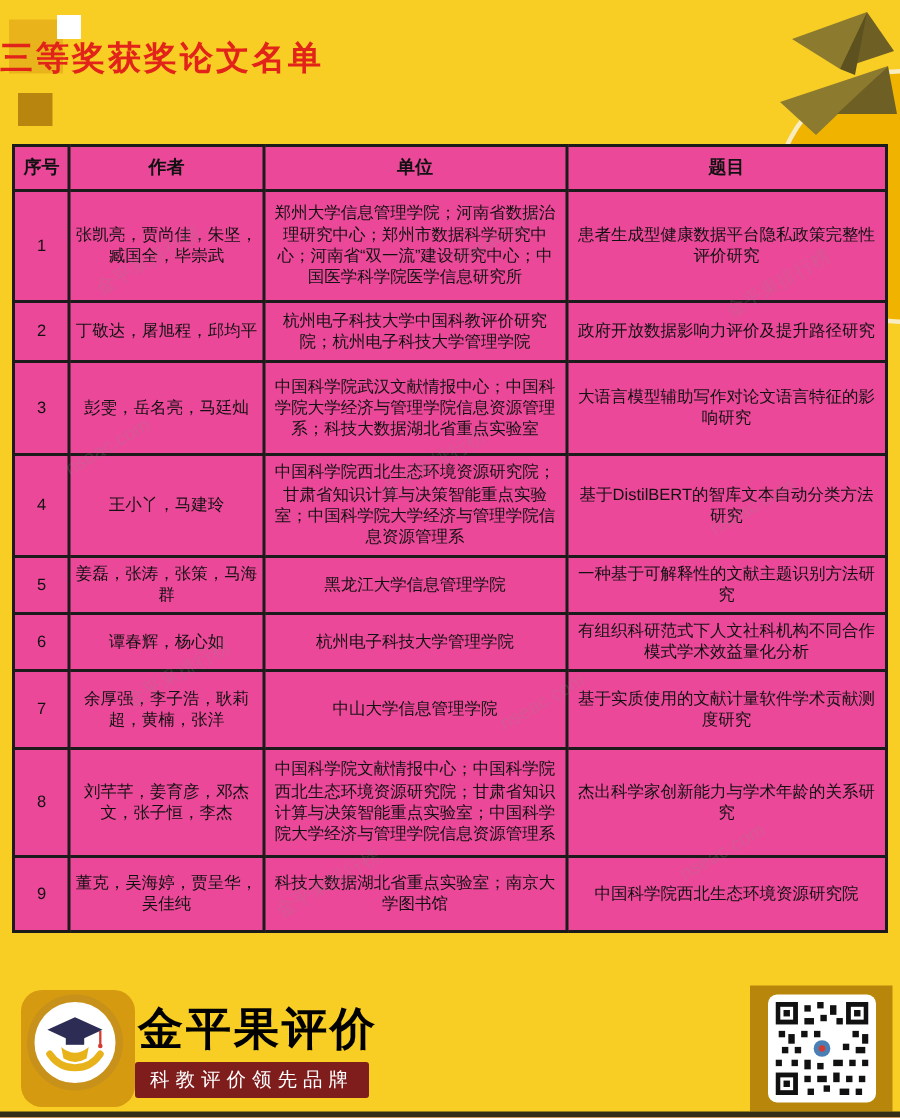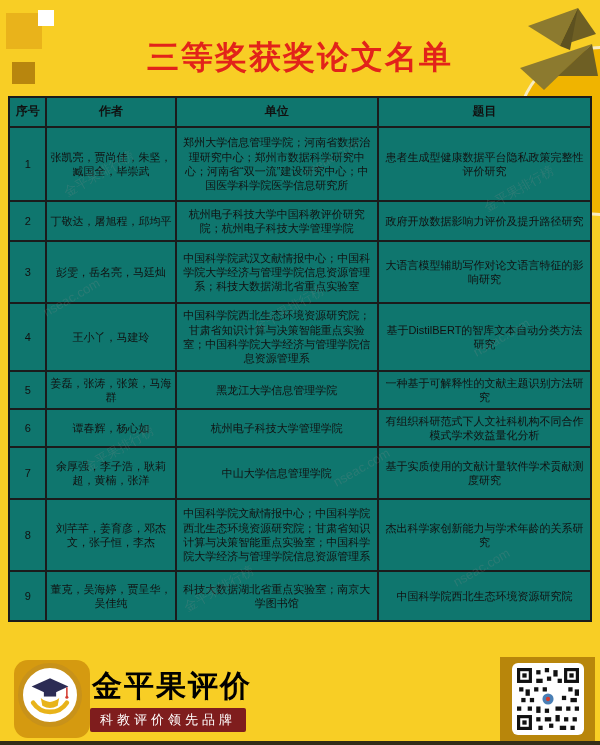--- a/index.html
+++ b/index.html
@@ -14,27 +14,27 @@
   .sq-white{left:38px;top:10px;width:16px;height:16px;background:#ffffff;}
   .sq-dark{left:12px;top:62px;width:23px;height:22px;background:#b8860e;}
   
   .deco-circle{
     position:absolute;left:516px;top:46px;width:170px;height:170px;
     border-radius:50%;background:#f0b400;border:3px solid #f8ecc0;box-sizing:border-box;
   }
   .plane{position:absolute;left:500px;top:6px;width:100px;height:96px;}
   
   .page-title{
-    position:absolute;left:0;top:36px;width:100%;text-align:center;
-    font-size:32px;font-weight:bold;color:#e2231a;letter-spacing:2px;
+    position:absolute;left:0;top:24px;width:100%;
+    font-size:22px;font-weight:bold;color:#e2231a;letter-spacing:2px;
   }
   
   .award-table{
     position:absolute;left:8px;top:96px;width:584px;
-    border-collapse:collapse;table-layout:fixed;background:#0f766e;
+    border-collapse:collapse;table-layout:fixed;background:#ec4899;
   }
   .award-table td,.award-table th{
     border:2px solid #1b1b1b;text-align:center;vertical-align:middle;
     font-size:11px;line-height:1.3;color:#111;padding:1px 3px;
     word-break:break-all;
   }
   .award-table th{font-size:12px;font-weight:bold;}
   .col-no{width:37px;}
   .col-authors{width:128px;}
   .col-affil{width:200px;}

